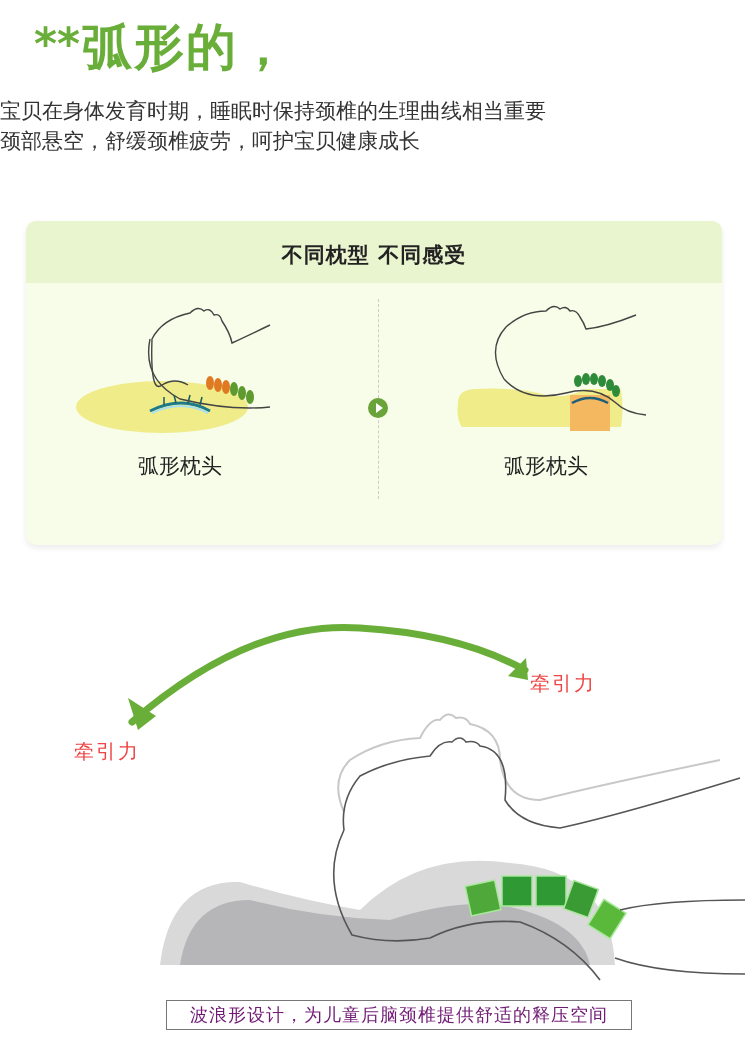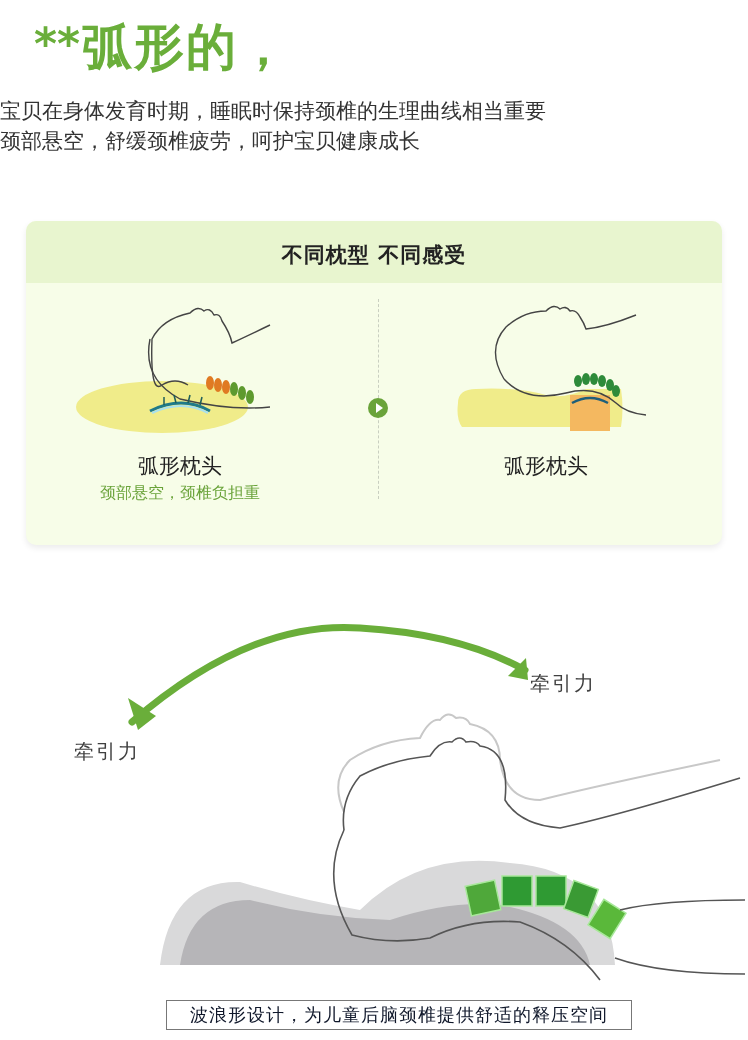--- a/index.html
+++ b/index.html
@@ -11,22 +11,22 @@
   .title .dark { position:absolute; left:318px; top:0; color:#333333; letter-spacing:6px; }
   .sub { left:0; width:620px; text-align:left; color:#333; font-size:21px; }
   .panel { left:26px; top:221px; width:696px; height:324px; background:#f7fde8; border-radius:10px; box-shadow:0 3px 6px rgba(0,0,0,0.08); overflow:hidden; }
   .panel-head { left:0; top:0; width:696px; height:62px; background:#e8f5cf; }
   .panel-title { left:0; top:20px; width:696px; text-align:center; font-size:21px; font-weight:bold; color:#222; letter-spacing:1px; }
   .divider { left:352px; top:78px; width:0; height:200px; border-left:1px dashed #c9cfc0; }
   .play { left:342px; top:177px; width:20px; height:20px; border-radius:50%; background:#6aa33a; }
   .play::after { content:""; position:absolute; left:8px; top:5px; border-left:7px solid #fff; border-top:5px solid transparent; border-bottom:5px solid transparent; }
   .cap-title { font-size:21px; color:#222; text-align:center; }
   .cap-sub { font-size:16px; color:#6aa33a; text-align:center; }
-  .label-green { color:#404040; font-size:20px; letter-spacing:2px; }
-  .bottom-box { left:166px; top:1000px; width:464px; height:28px; border:1px solid #777; text-align:center; font-size:18px; color:#0f172a; line-height:28px; letter-spacing:1px; }
+  .label-green { color:#ef4444; font-size:20px; letter-spacing:2px; }
+  .bottom-box { left:166px; top:1000px; width:464px; height:28px; border:1px solid #777; text-align:center; font-size:18px; color:#701a75; line-height:28px; letter-spacing:1px; }
 </style>
 </head>
 <body>
 
 <div class="abs title">
   <span class="asterisk">**</span>
   <span class="green">弧形的，</span>
 </div>
 <div class="abs sub" style="top:97px;">宝贝在身体发育时期，睡眠时保持颈椎的生理曲线相当重要</div>
 <div class="abs sub" style="top:127px;">颈部悬空，舒缓颈椎疲劳，呵护宝贝健康成长</div>
@@ -54,21 +54,20 @@
         <ellipse cx="180" cy="98" rx="4" ry="7"></ellipse>
       </g>
     <g stroke="#1f5f5a" stroke-width="1.5">
         <line x1="94" y1="106" x2="94" y2="98"></line>
         <line x1="106" y1="104" x2="104" y2="96"></line>
         <line x1="118" y1="104" x2="120" y2="96"></line>
         <line x1="130" y1="106" x2="132" y2="98"></line>
       </g>
   </svg>
   <div class="abs cap-title" style="left:54px;top:231px;width:200px;">弧形枕头</div>
-  <div class="abs cap-sub" style="left:34px;top:262px;width:240px;">颈部悬空，颈椎负担重</div>
 
   <svg class="abs" style="left:420px;top:78px;" width="240" height="140" viewBox="0 0 240 140">
     <path d="M12,104 Q12,90 30,90 Q70,88 100,96 Q120,100 140,90 L175,90 Q178,110 175,128 L16,128 Q10,120 12,104 Z" fill="#f0ec8a"></path>
     <rect x="124" y="96" width="40" height="36" fill="#f4b860"></rect>
     <path d="M58,80 Q40,50 60,28 Q78,12 100,12 Q108,4 114,10 Q120,6 124,12 Q130,10 134,18 Q138,24 140,30 Q160,28 190,16" fill="none" stroke="#444" stroke-width="1.4"></path>
     <path d="M58,80 Q80,104 120,94 Q150,86 170,104 Q180,114 200,116" fill="none" stroke="#444" stroke-width="1.4"></path>
     <path d="M126,104 Q144,94 162,104" fill="none" stroke="#1f5f7a" stroke-width="2.5"></path>
     <g fill="#2e8b3a">
         <ellipse cx="132" cy="82" rx="4" ry="6"></ellipse>
         <ellipse cx="140" cy="80" rx="4" ry="6"></ellipse>

